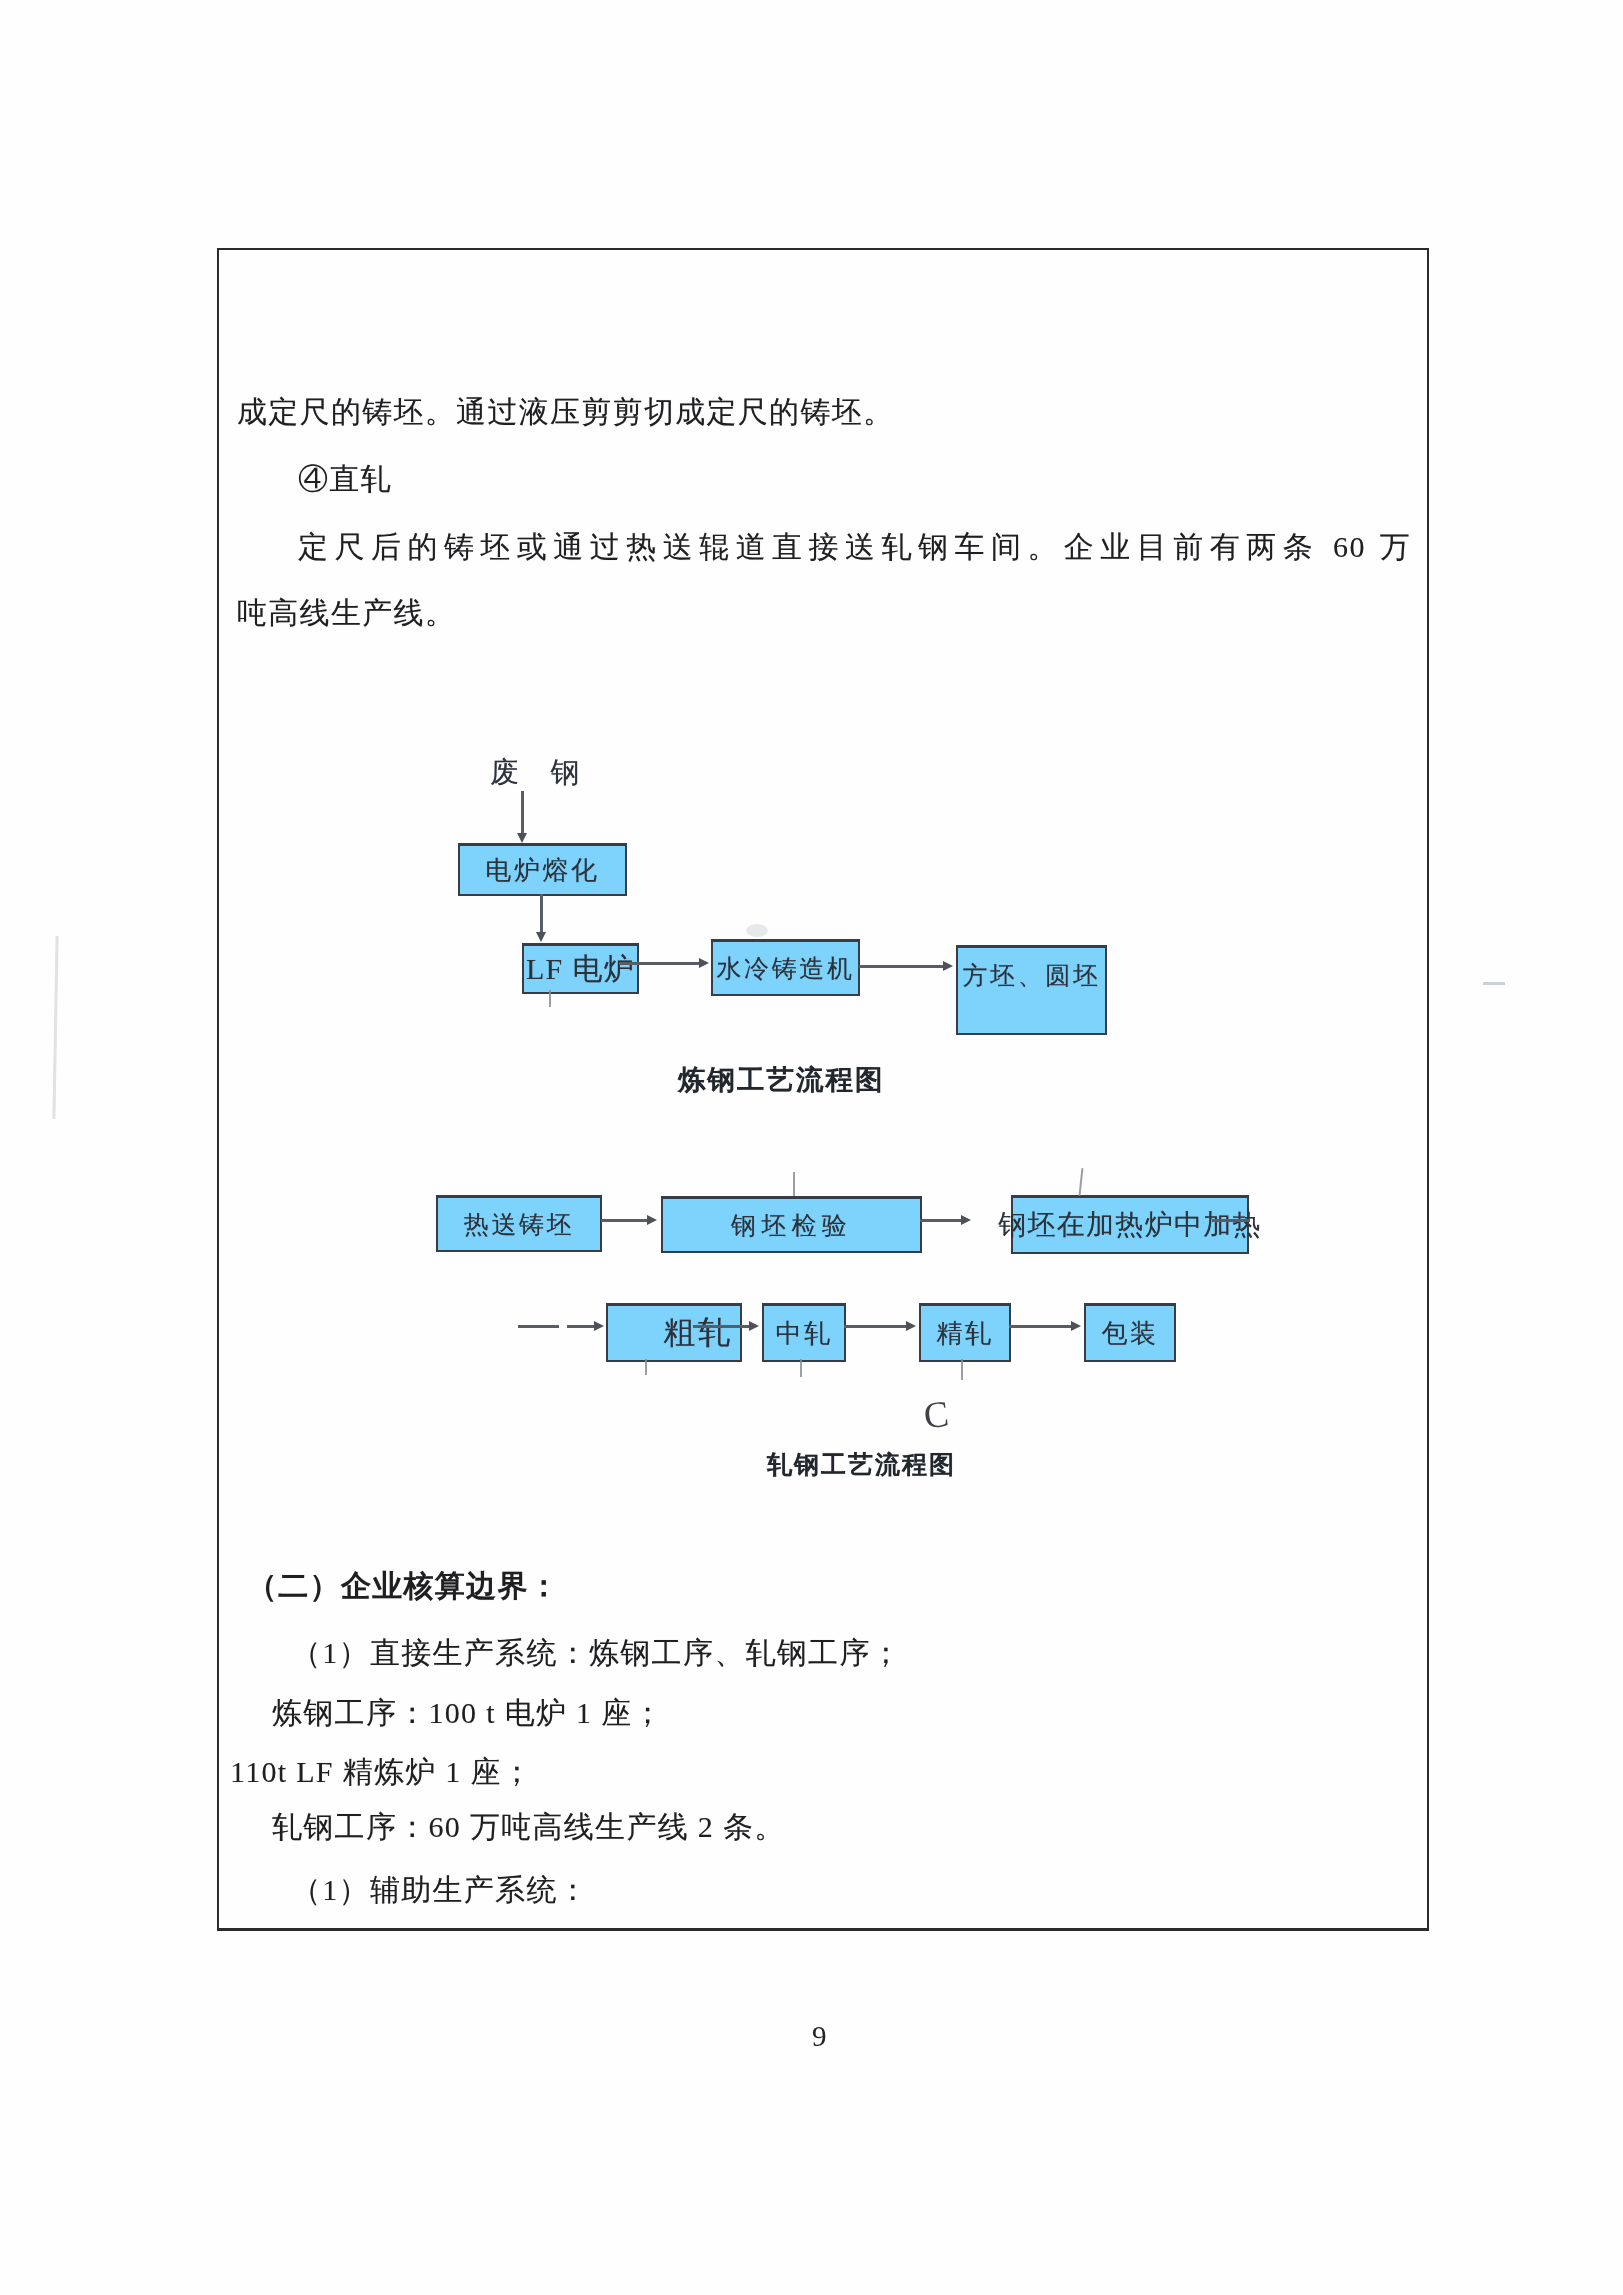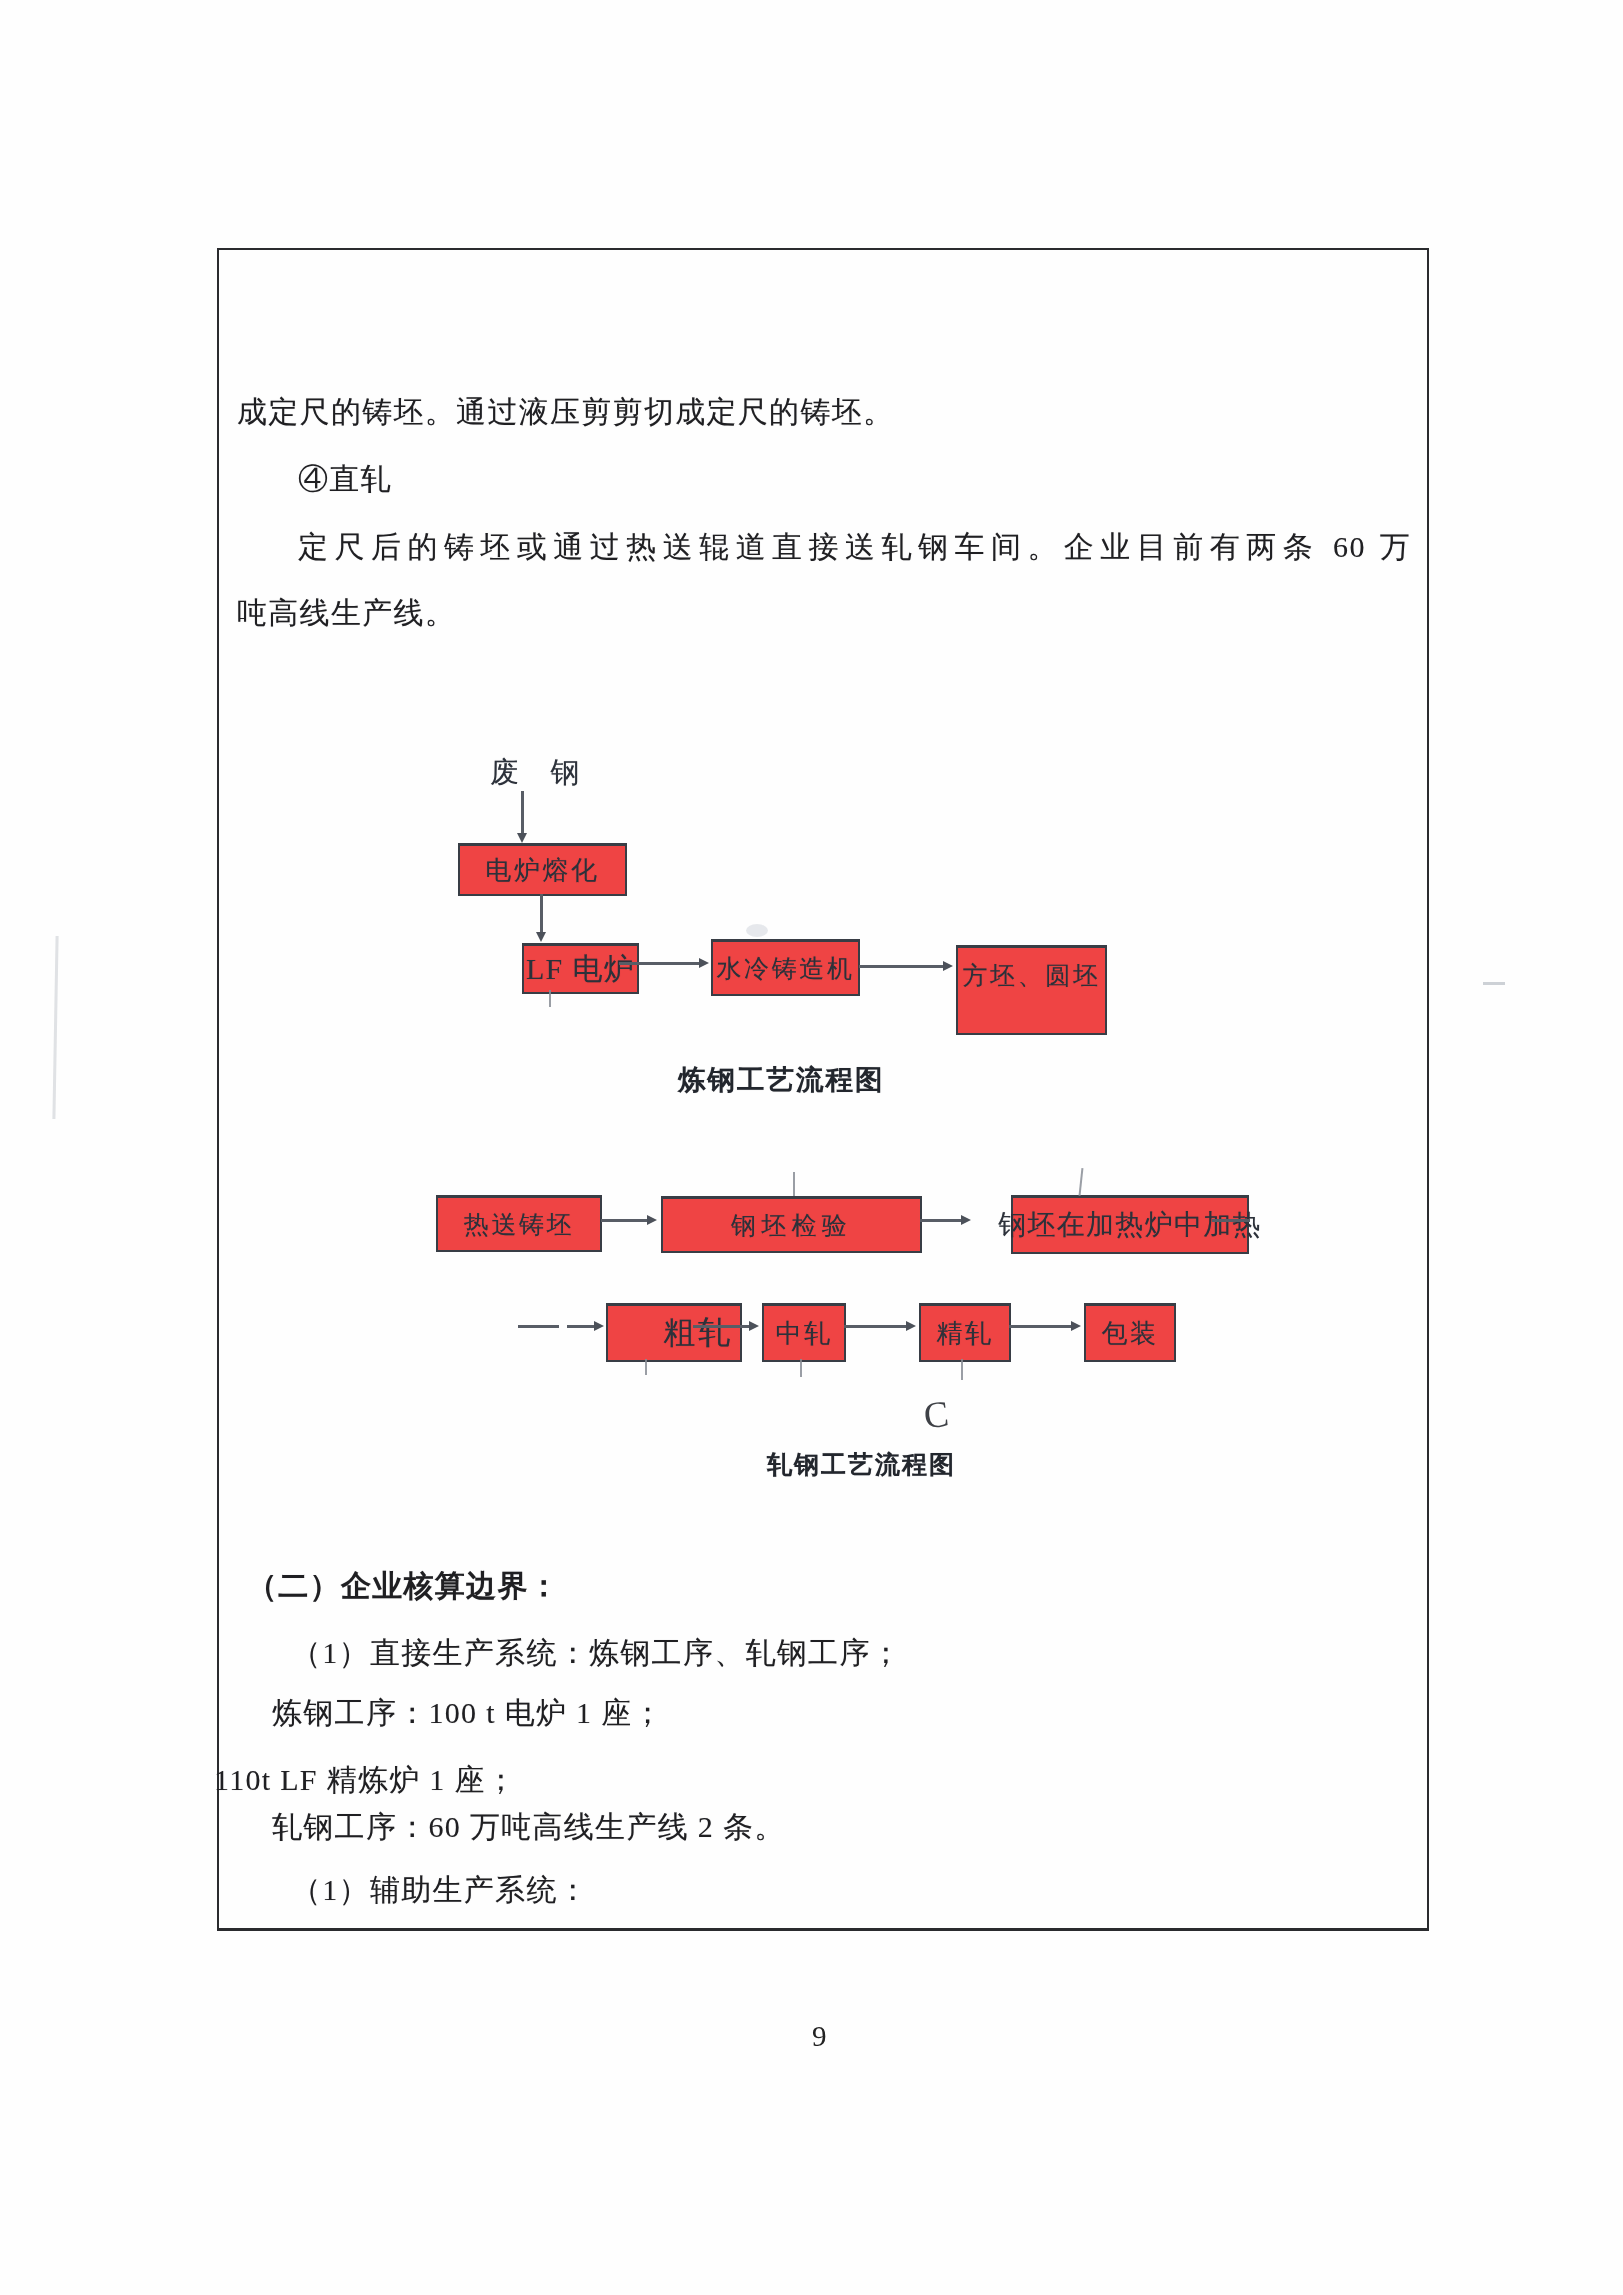--- a/index.html
+++ b/index.html
@@ -7,21 +7,21 @@
         font-family:"Liberation Serif","DejaVu Serif",serif;color:#1d1d1f;}
   
   .border-box{position:absolute;left:217px;top:248px;width:1208px;height:1678px;
               border:2.6px solid #2a2b2e;border-bottom-width:3.9px;background:transparent;}
   
   .tline{position:absolute;font-size:30px;line-height:37px;letter-spacing:1.3px;
          color:#1f1f22;white-space:pre;text-shadow:0 0 0.7px rgba(40,40,45,.35);}
   .jl{white-space:normal;text-align:justify;text-align-last:justify;}
   .bold{font-weight:bold;}
   
-  .fbox{position:absolute;border:2px solid #383d45;border-top-width:3.3px;background:#ef4444;
+  .fbox{position:absolute;border:2px solid #383d45;border-top-width:3.3px;background:#7dd3fc;
         display:flex;align-items:center;justify-content:center;
         font-size:25px;color:#2c313a;letter-spacing:2.6px;white-space:pre;
         text-shadow:0 0 0.7px rgba(44,49,58,.4);font-family:Liberation Serif, serif;}
   .fbox.topalign{align-items:flex-start;padding-top:10.5px;box-sizing:border-box;}
   
   .harrow,.hline{position:absolute;height:2.6px;background:#585d66;}
   .harrow::after{content:"";position:absolute;right:-9.8px;top:50%;transform:translateY(-50%);
         width:0;height:0;border-left:10.5px solid #4c515a;
         border-top:5.9px solid transparent;border-bottom:5.9px solid transparent;}
   .varrow{position:absolute;width:2.6px;background:#585d66;}
@@ -110,21 +110,21 @@
     <div class="tick" style="left:961px;top:1359px;height:21px;"></div>
 
     <div class="smudge" style="left:924px;top:1393px;">C</div>
 
     <div class="cap" style="left:767px;top:1448px;font-size:25px;">轧钢工艺流程图</div>
   </div>
 
   <div class="tline bold" style="left:247px;top:1567px;">（二）企业核算边界：</div>
   <div class="tline" style="left:291px;top:1634px;">（1）直接生产系统：炼钢工序、轧钢工序；</div>
   <div class="tline" style="left:272px;top:1694px;">炼钢工序：100 t 电炉 1 座；</div>
-  <div class="tline" style="left:214px;top:1753px;margin-top:8px;">110t LF 精炼炉 1 座；</div>
+  <div class="tline" style="left:230px;top:1753px;">110t LF 精炼炉 1 座；</div>
   <div class="tline" style="left:272px;top:1808px;">轧钢工序：60 万吨高线生产线 2 条。</div>
   <div class="tline" style="left:291px;top:1871px;">（1）辅助生产系统：</div>
 
   <div class="streak" style="left:54px;top:936px;width:2.6px;height:183px;transform:rotate(1deg);"></div>
   <div class="dash" style="left:1483px;top:982px;width:22px;height:2.6px;"></div>
   <div class="blob" style="left:746px;top:924px;width:22px;height:13px;"></div>
 
   <div class="pageno" style="left:812px;top:2020px;">9</div>
 
 </div>

